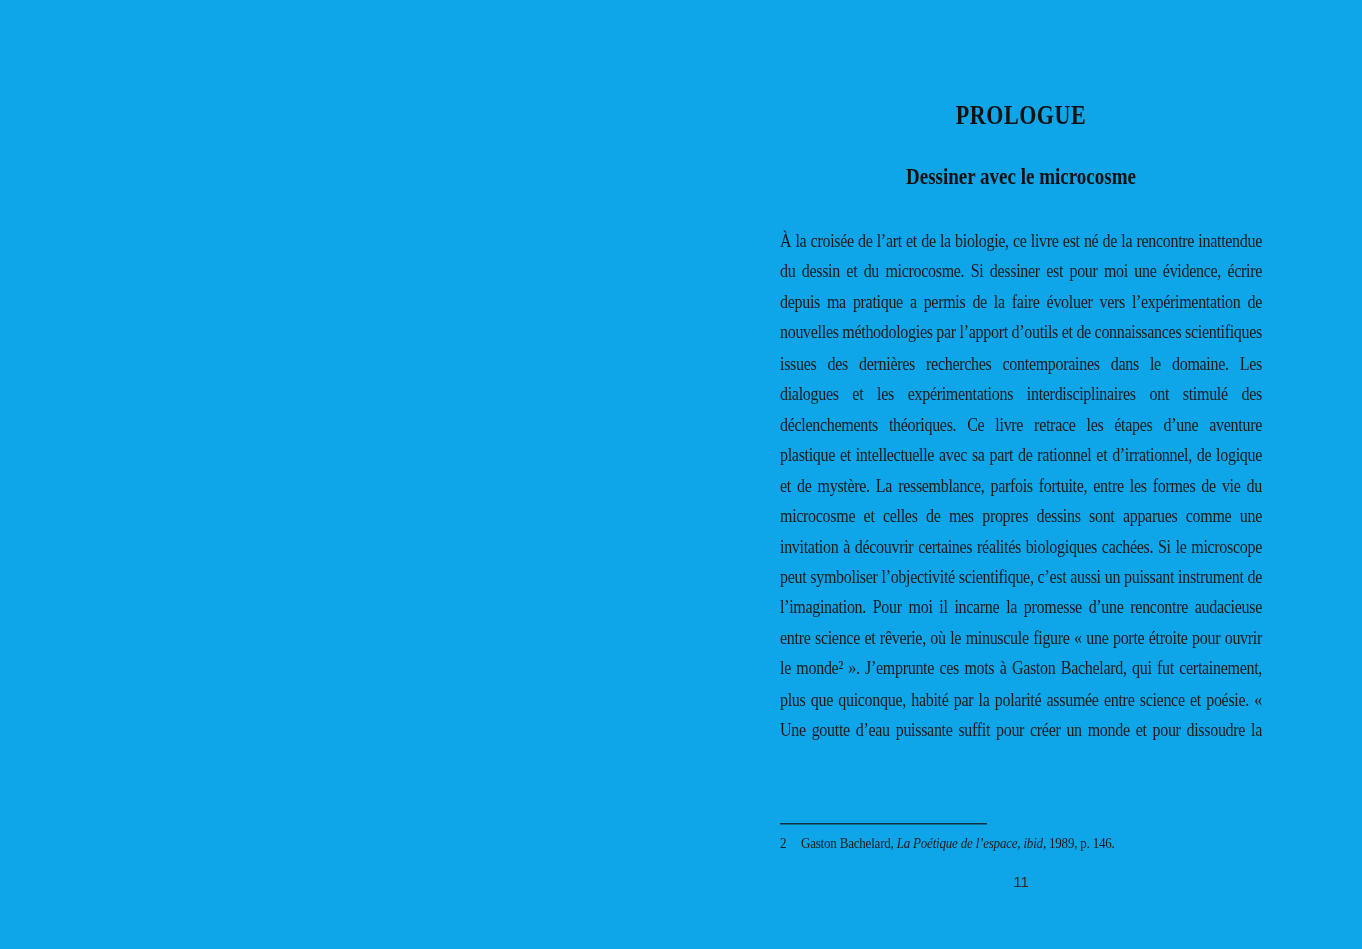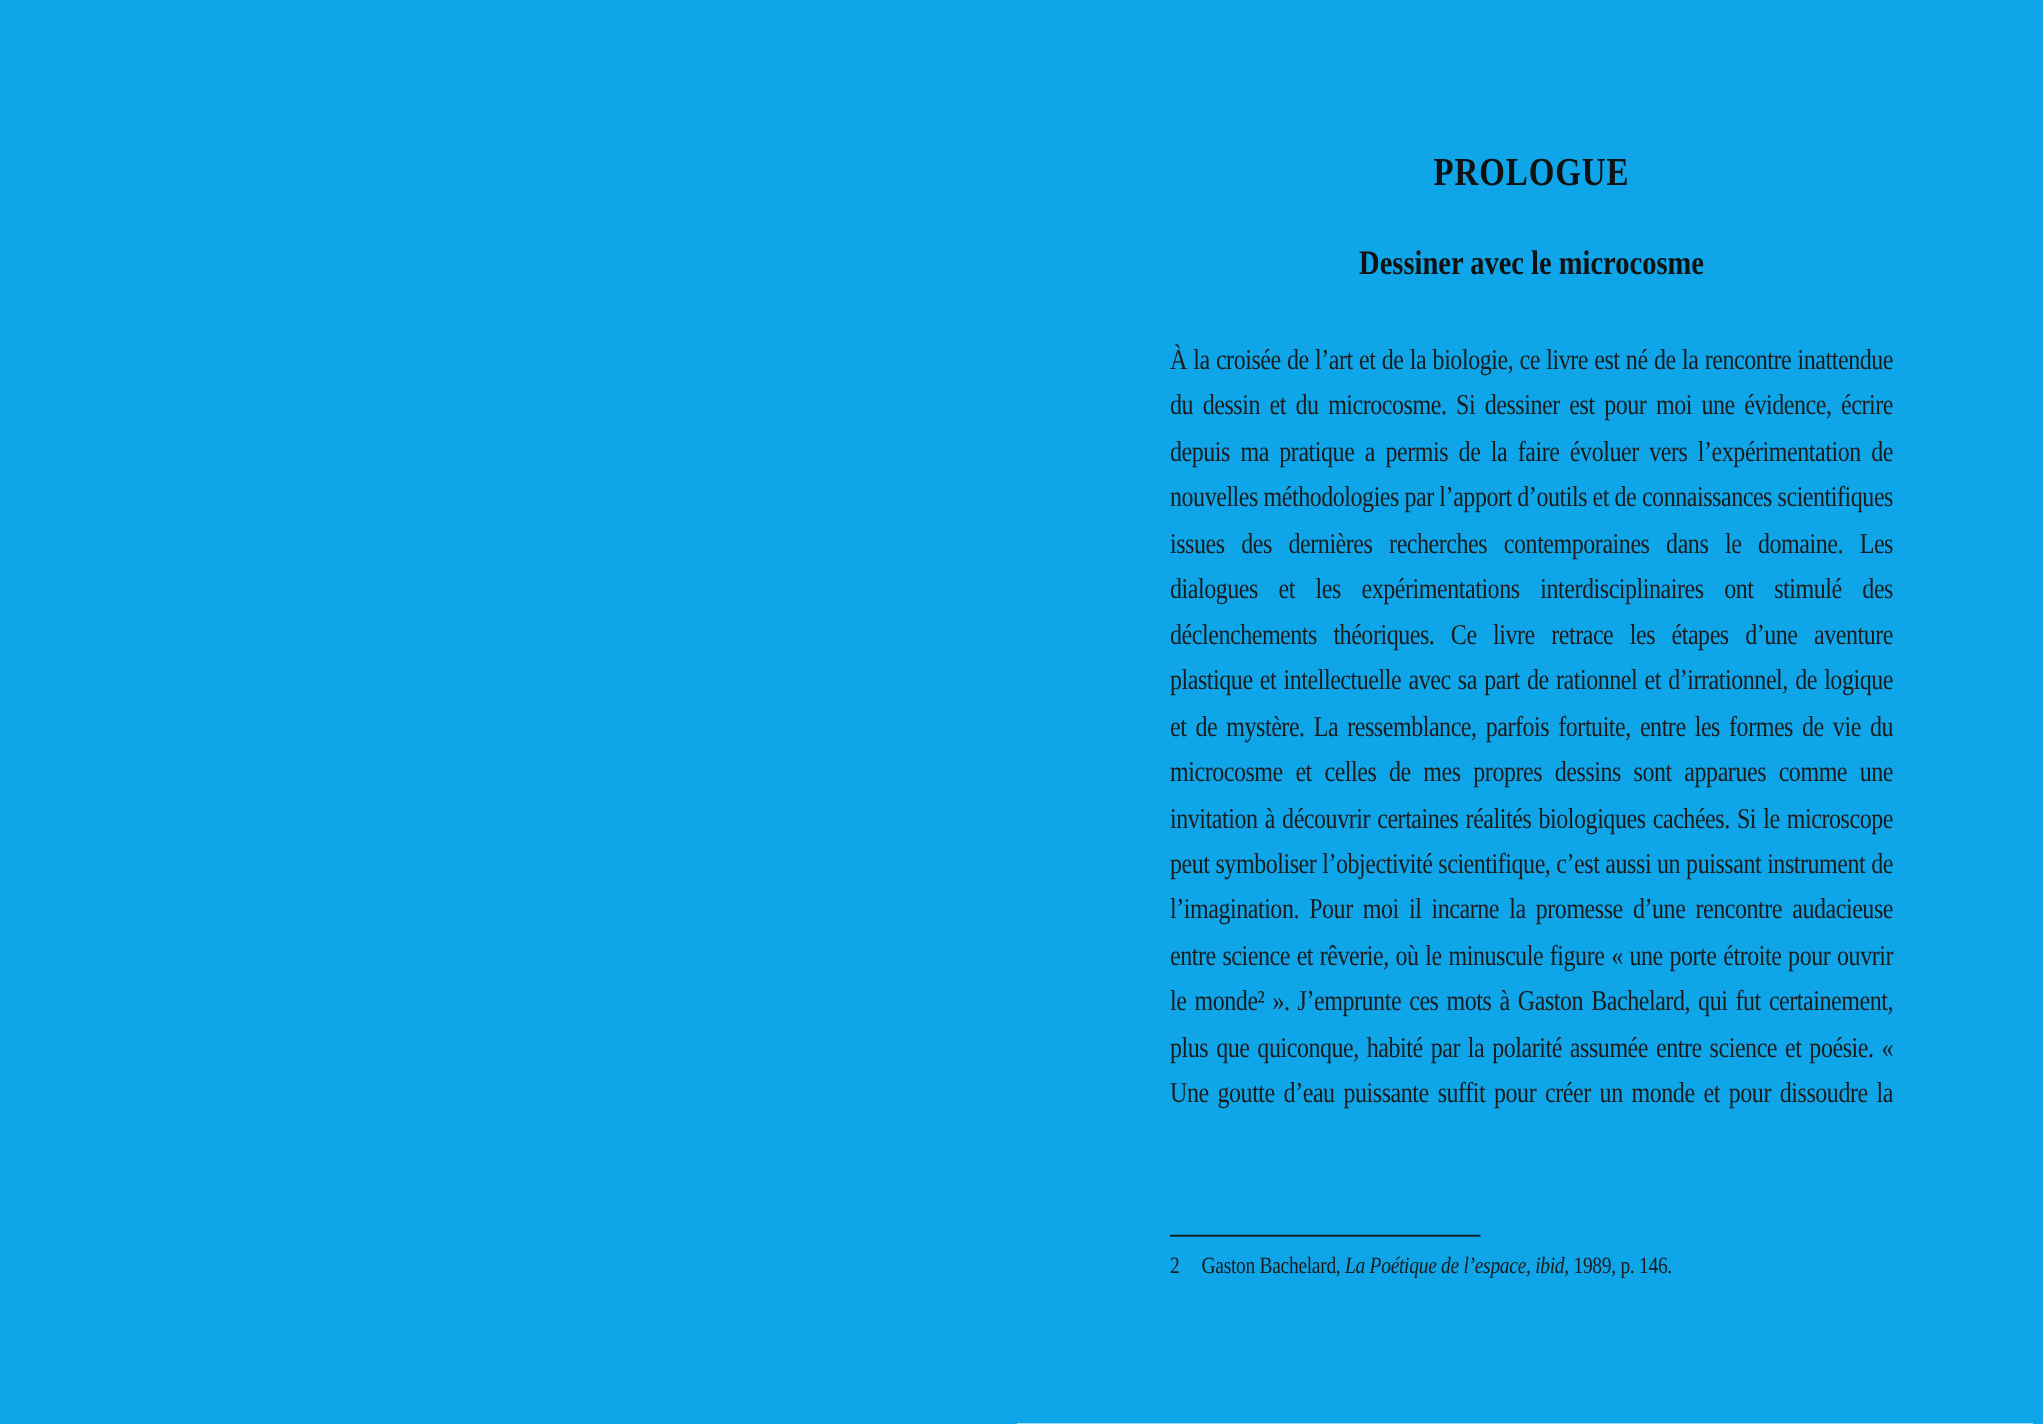--- a/index.html
+++ b/index.html
@@ -113,13 +113,14 @@
   <div class="content">
     <h1 class="chapter-title">PROLOGUE</h1>
     <h2 class="chapter-subtitle">Dessiner avec le microcosme</h2>
     <p class="body-paragraph">À la croisée de l’art et de la biologie, ce livre est né de la rencontre inattendue du dessin et du microcosme. Si dessiner est pour moi une évidence, écrire depuis ma pratique a permis de la faire évoluer vers l’expérimentation de nouvelles méthodologies par l’apport d’outils et de connaissances scientifiques issues des dernières recherches contemporaines dans le domaine. Les dialogues et les expérimentations interdisciplinaires ont stimulé des déclenchements théoriques. Ce livre retrace les étapes d’une aventure plastique et intellectuelle avec sa part de rationnel et d’irrationnel, de logique et de mystère. La ressemblance, parfois fortuite, entre les formes de vie du microcosme et celles de mes propres dessins sont apparues comme une invitation à découvrir certaines réalités biologiques cachées. Si le microscope peut symboliser l’objectivité scientifique, c’est aussi un puissant instrument de l’imagination. Pour moi il incarne la promesse d’une rencontre audacieuse entre science et rêverie, où le minuscule figure « une porte étroite pour ouvrir le monde² ». J’emprunte ces mots à Gaston Bachelard, qui fut certainement, plus que quiconque, habité par la polarité assumée entre science et poésie. « Une goutte d’eau puissante suffit pour créer un monde et pour dissoudre la</p>
     <div class="footnote-rule"></div>
     <p class="footnote">
         <span class="fn-number">2</span>
         <span class="fn-body"><span>Gaston Bachelard, </span><span class="italic">La Poétique de l’espace, ibid</span><span>, 1989, p. 146.</span></span>
       </p>
   </div>
+  <div class="page-number">11</div>
 </div>
 
 </body></html>

